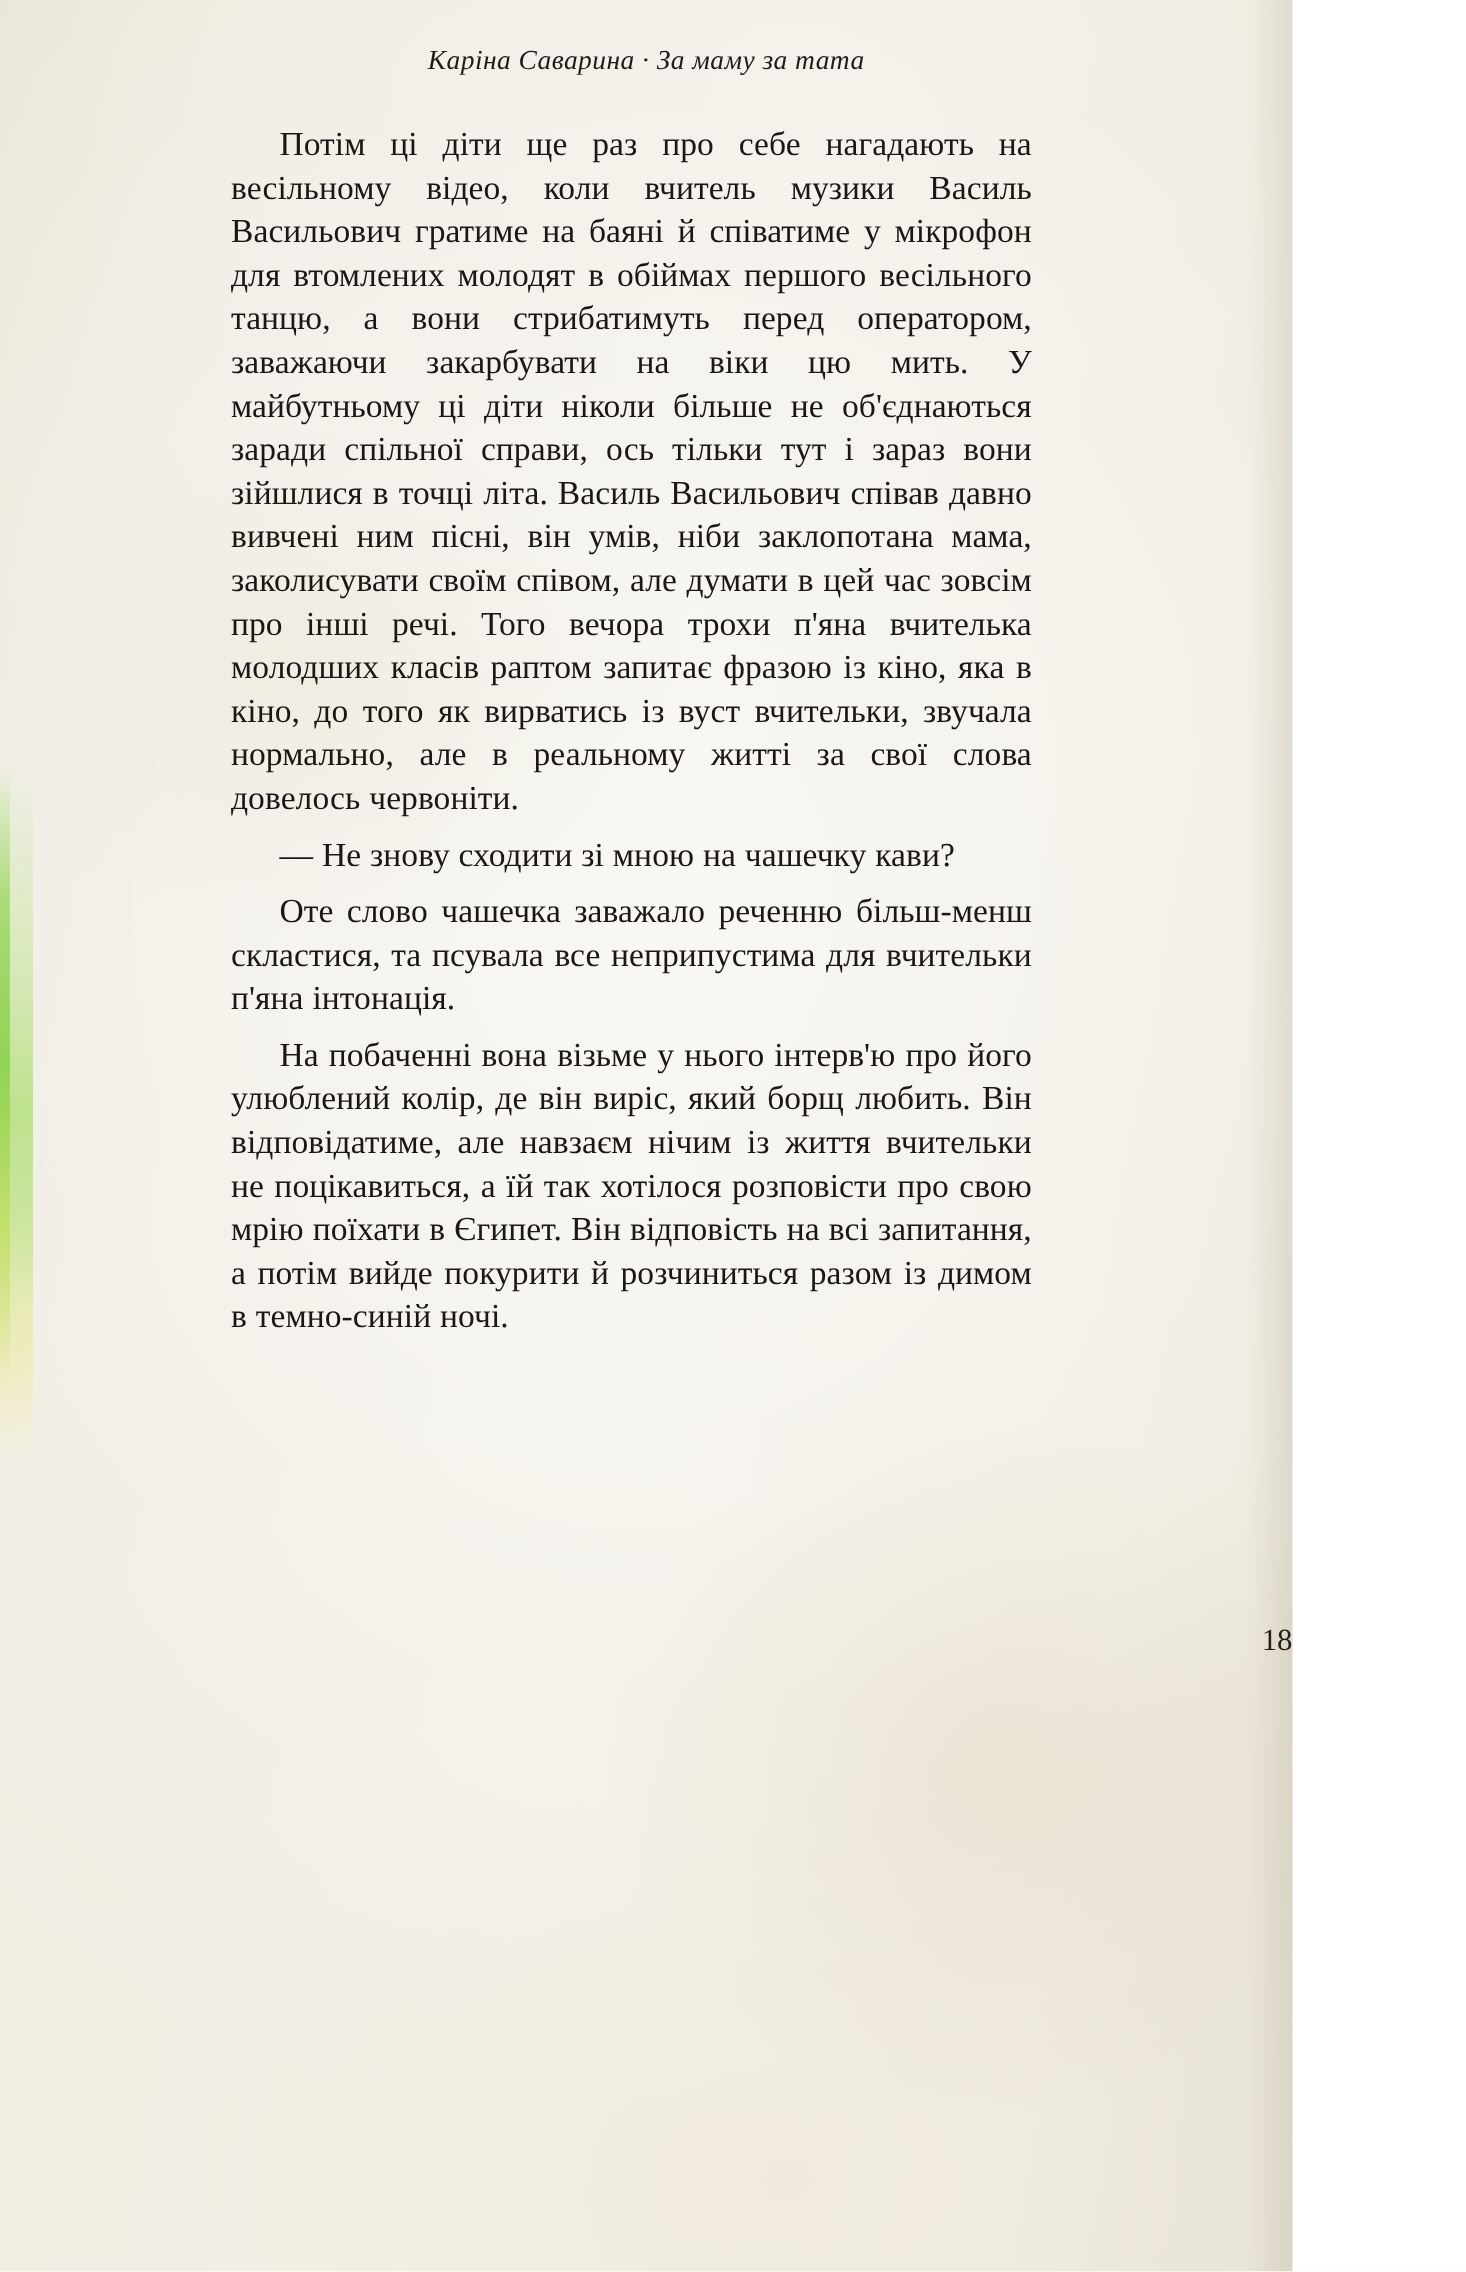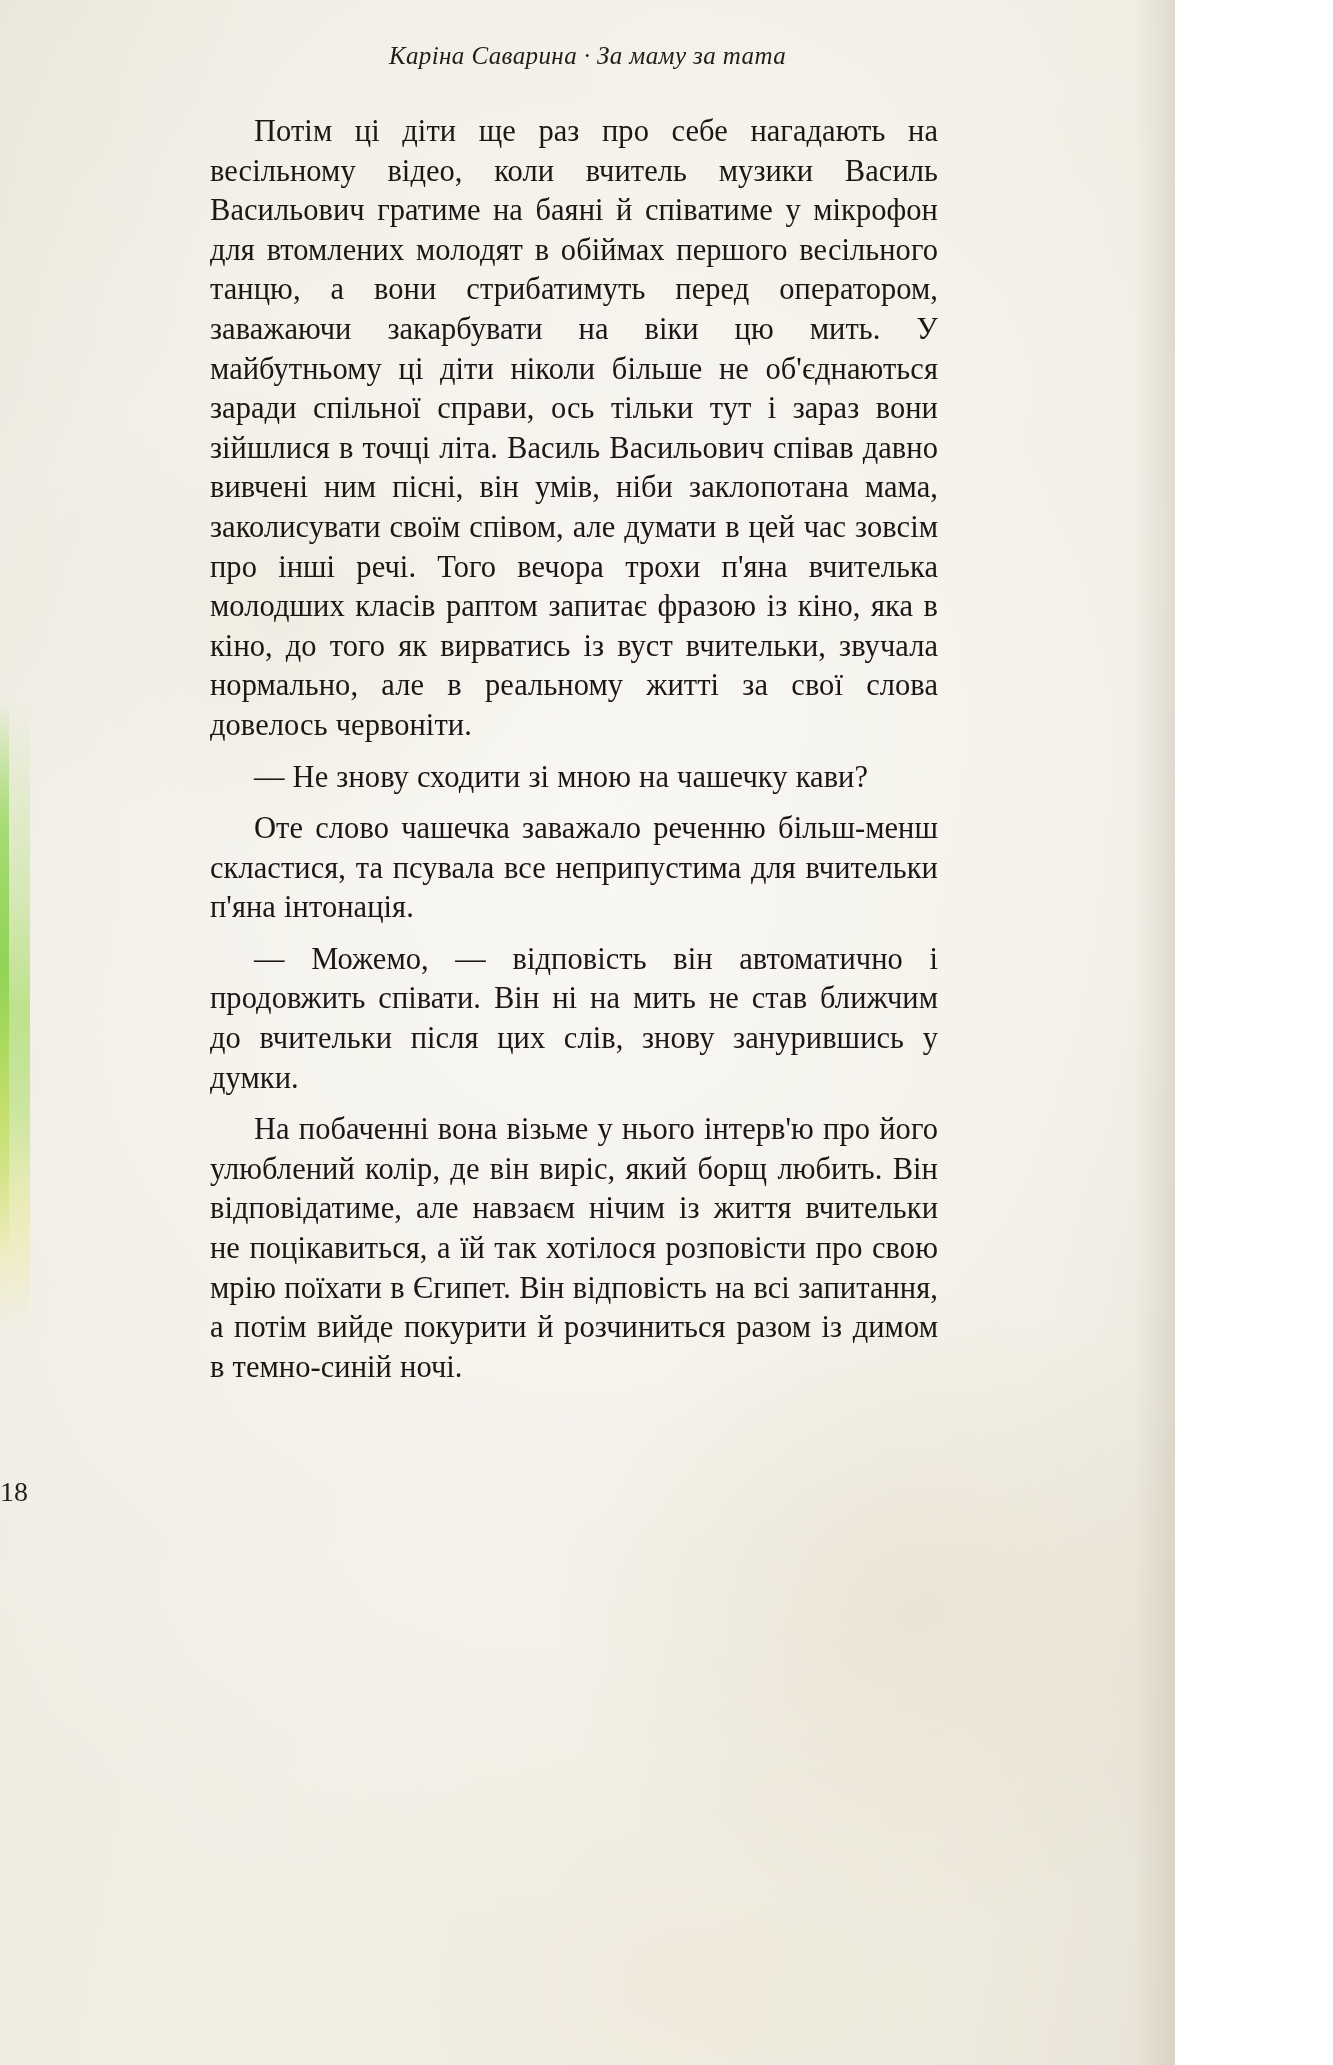--- a/index.html
+++ b/index.html
@@ -129,21 +129,21 @@
 
   .para.dialogue {
     text-indent: 44px;
   }
 
   .folio {
     position: absolute;
     left: 0;
     right: 0;
     top: 1476px;
-    text-align: left;
+    text-align: right;
     font-size: 28px;
     color: #241e19;
   }
 </style>
 </head>
 <body>
 
 <div id="page">
 
   <div id="paper-texture"></div>
@@ -153,20 +153,19 @@
   <div id="right-shade"></div>
 
   <div id="content">
 
     <div class="running-head">Каріна Саварина · За маму за тата</div>
 
     <div class="text-block">
       <p class="para indent">Потім ці діти ще раз про себе нагадають на весільному відео, коли вчитель музики Василь Васильович гратиме на баяні й співатиме у мікрофон для втомлених молодят в обіймах першого весільного танцю, а вони стрибатимуть перед оператором, заважаючи закарбувати на віки цю мить. У майбутньому ці діти ніколи більше не об'єднаються заради спільної справи, ось тільки тут і зараз вони зійшлися в точці літа. Василь Васильович співав давно вивчені ним пісні, він умів, ніби заклопотана мама, заколисувати своїм співом, але думати в цей час зовсім про інші речі. Того вечора трохи п'яна вчителька молодших класів раптом запитає фразою із кіно, яка в кіно, до того як вирватись із вуст вчительки, звучала нормально, але в реальному житті за свої слова довелось червоніти.</p>
       <p class="para dialogue">— Не знову сходити зі мною на чашечку кави?</p>
       <p class="para indent">Оте слово чашечка заважало реченню більш-менш скластися, та псувала все неприпустима для вчительки п'яна інтонація.</p>
-      <p class="para dialogue">— Можемо, — відповість він автоматично і продовжить співати. Він ні на мить не став ближчим до вчительки після цих слів, знову занурившись у думки.</p>
       <p class="para indent">На побаченні вона візьме у нього інтерв'ю про його улюблений колір, де він виріс, який борщ любить. Він відповідатиме, але навзаєм нічим із життя вчительки не поцікавиться, а їй так хотілося розповісти про свою мрію поїхати в Єгипет. Він відповість на всі запитання, а потім вийде покурити й розчиниться разом із димом в темно-синій ночі.</p>
     </div>
 
     <div class="folio">18</div>
 
   </div>
 </div>
 
 </body></html>

